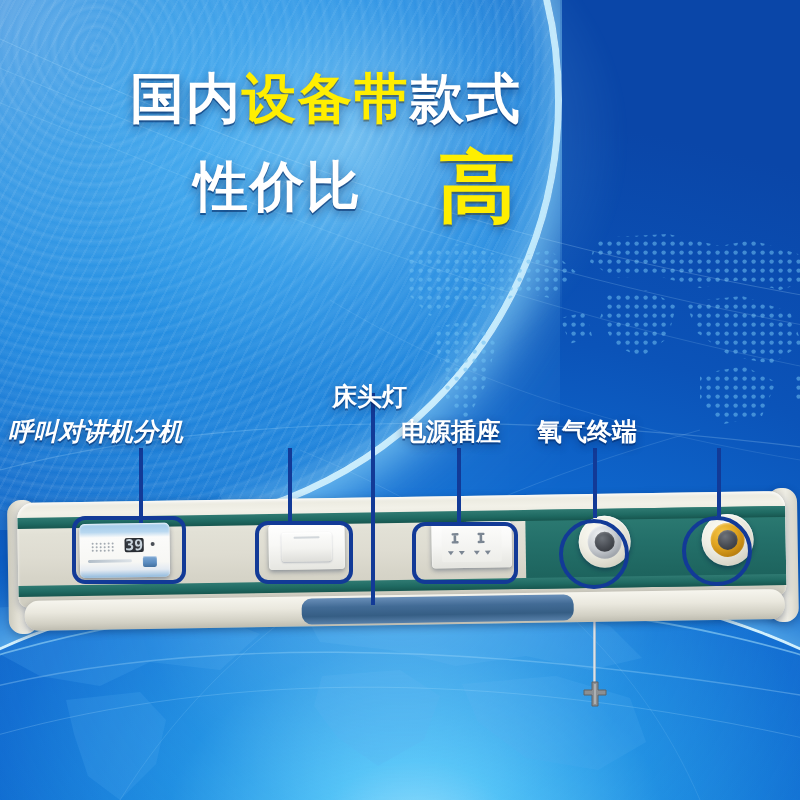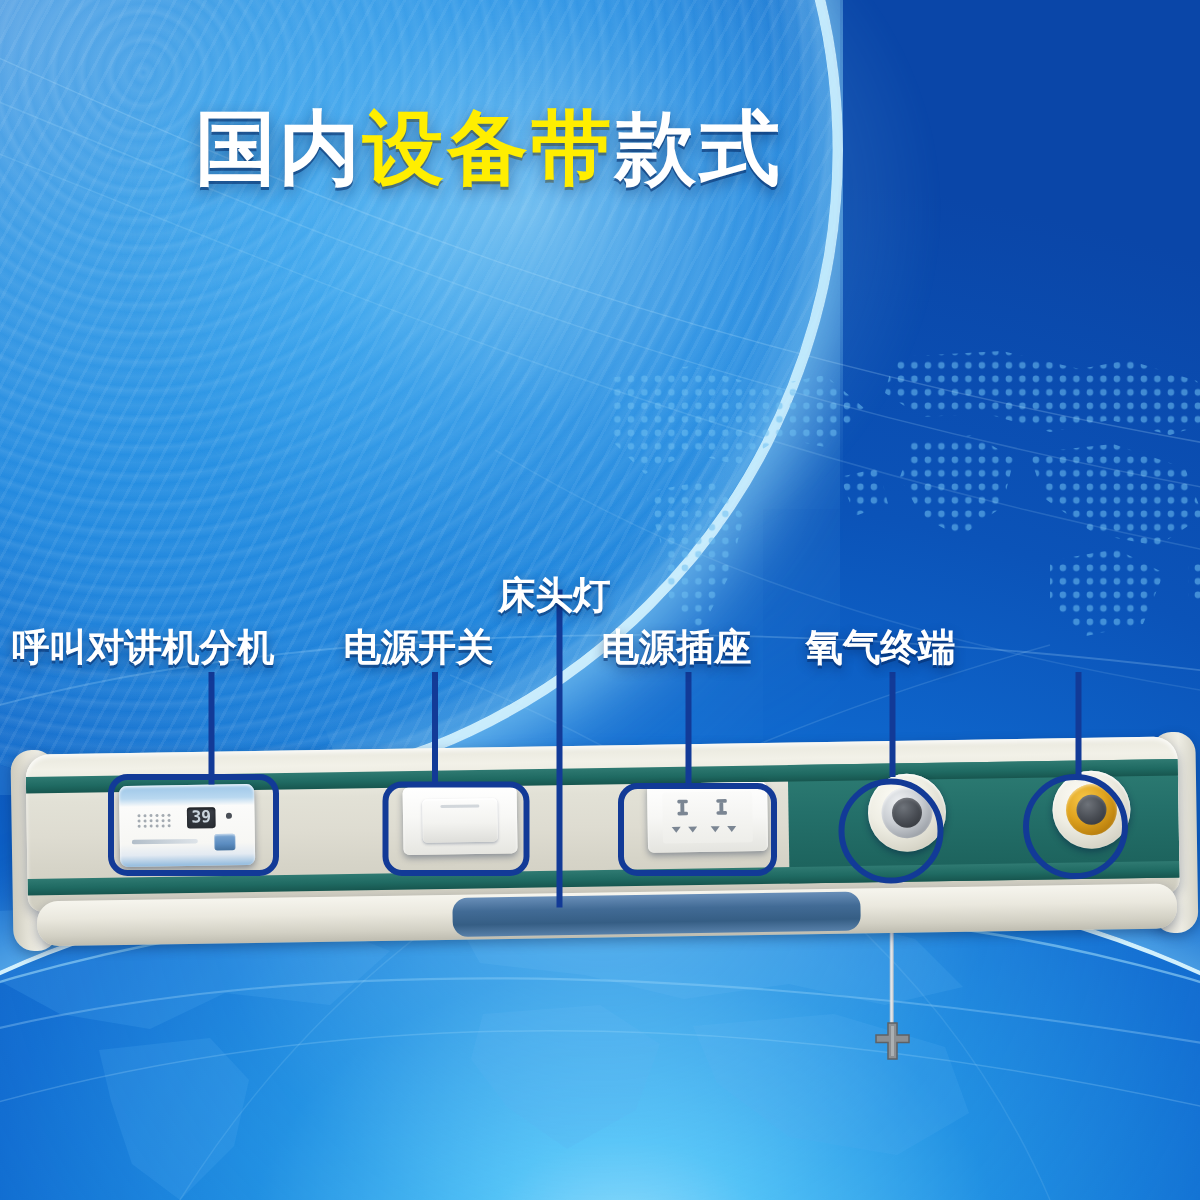--- a/index.html
+++ b/index.html
@@ -207,21 +207,21 @@
   }
   .ic-grille {
     position:absolute; left:9px; top:17px; width:28px; height:13px;
     opacity:.55;
   }
   .ic-lcd {
     position:absolute; left:45px; top:15px;
     width:19px; height:14px;
     border-radius:2px;
     background:linear-gradient(180deg,#3b4048 0%,#2a2e34 100%);
-    color:#c9d4dd; font-size:11px; font-weight:bold;
+    color:#c9d4dd; font-size:15px; font-weight:bold;
     line-height:14px; text-align:center;
     font-family:"DejaVu Sans Mono","Liberation Mono",monospace;
     box-shadow:inset 0 1px 2px rgba(0,0,0,.6);
   }
   .ic-led {
     position:absolute; left:71px; top:19px;
     width:4px; height:4px; border-radius:50%;
     background:#4a4f57;
   }
   .ic-slot {
@@ -384,25 +384,28 @@
       <path d="M700,800 C640,660 520,540 300,450" stroke-width="1" opacity=".12"></path>
       <path d="M330,300 C430,360 560,420 800,460" stroke-width="1" opacity=".12"></path>
     </g>
   </svg>
 
   <div class="horizon2"></div>
   <div class="horizon"></div>
 
   <div class="headline">
     <div class="hl-line1"><span class="txt-white">国内</span><span class="txt-yellow">设备带</span><span class="txt-white">款式</span></div>
+    <div class="hl-line2">
+      <span class="txt-white">性价比</span>
+      <span class="txt-yellow hl-gao">高</span>
+    </div>
   </div>
 
   <div class="labels">
-    <div class="clabel" style="left:8px;  top:415px;">呼叫对讲机分机</div>
-    <div class="clabel" style="left:229px; top:415px;">电源开关</div>
+    <div class="clabel" style="left:8px;  top:415px;font-style:italic;">呼叫对讲机分机</div>
     <div class="clabel" style="left:332px; top:360px;margin-top:20px;">床头灯</div>
     <div class="clabel" style="left:537px; top:415px;">氧气终端</div>
     <div class="clabel" style="left:401px; top:415px;">电源插座</div>
   </div>
 
   <div class="leader" style="left:139px; top:448px; height:75px;"></div>
   <div class="leader" style="left:288px; top:448px; height:75px;"></div>
   <div class="leader" style="left:371px; top:393px; height:212px;"></div>
   <div class="leader" style="left:457px; top:448px; height:75px;"></div>
   <div class="leader" style="left:593px; top:448px; height:70px;"></div>

